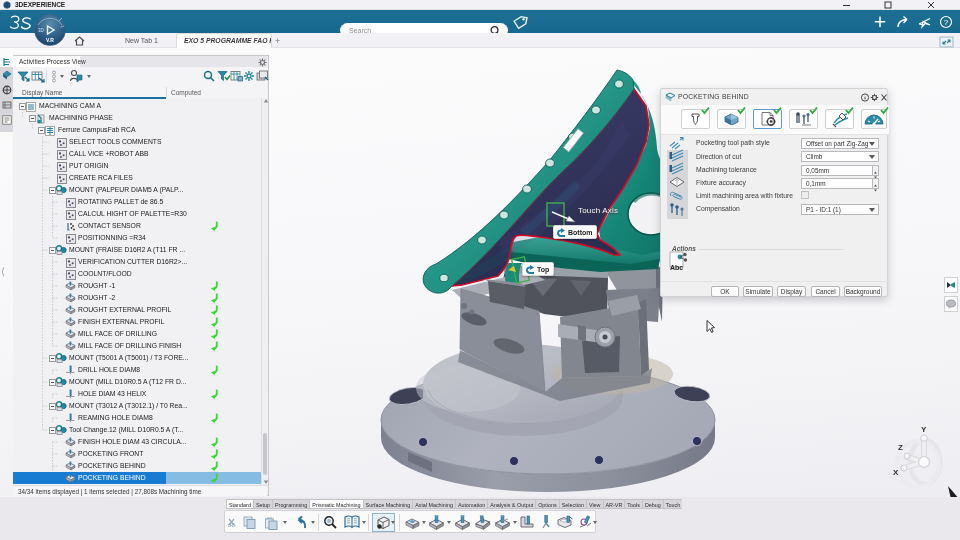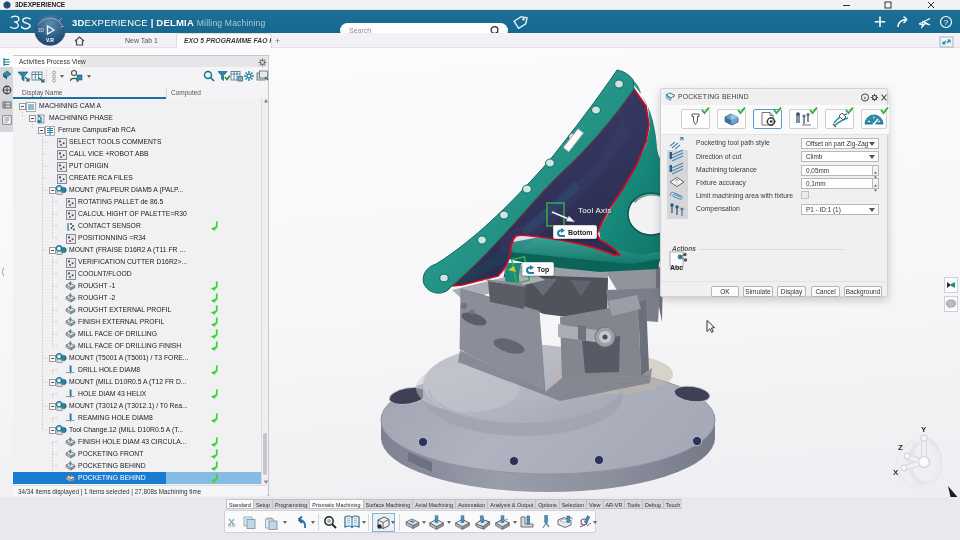--- a/index.html
+++ b/index.html
@@ -115,21 +115,20 @@
       <path d="M3,5.5 L10,5.5" stroke="#333" stroke-width="1"></path>
       <rect x="45" y="2" width="6" height="6" fill="none" stroke="#333" stroke-width="1"></rect>
       <path d="M88,2 L94,8 M94,2 L88,8" stroke="#333" stroke-width="1"></path>
     </svg>
 </div>
 <div class="abs" id="bluebar">
 <svg class="abs" style="left:8px;top:4px" width="26" height="17">
       <path d="M3,3.5 C8,1 11.5,2.5 10.8,5.8 C10.2,8.2 7,8.3 6.2,7.6 C8.7,8.4 11,10 10.2,12.4 C9.3,14.9 4.5,14.9 2,12.6" fill="none" stroke="#fff" stroke-width="1.25"></path>
       <path d="M13.5,12.2 C13.5,14.6 18,15.5 20.5,13.9 C23.9,12.2 21.5,9.9 18.4,9.1 C15.2,8.2 13.8,6.6 15.4,5 C17,3.4 21,3.6 22.6,5.2" fill="none" stroke="#fff" stroke-width="1.4"></path>
     </svg>
-<div id="brand"><b>3D</b>EXPERIENCE <b>| DELMIA</b> <span class="lt">Milling Machining</span></div>
 <div id="search">Search</div>
 <svg class="abs" style="left:489px;top:15px" width="14" height="12">
       <circle cx="5.5" cy="5" r="3.4" fill="none" stroke="#2b2b2b" stroke-width="1.3"></circle>
       <path d="M8,7.5 L11,10.5" stroke="#2b2b2b" stroke-width="1.4"></path>
     </svg>
 <svg class="abs" style="left:512px;top:4px" width="17" height="16">
       <path d="M2,8.5 L8,2.5 L14,2.5 L14,8.5 L8,14.5 Z" fill="none" stroke="#e9f1f5" stroke-width="1.4" transform="rotate(12 8 8)"></path>
       <circle cx="11.5" cy="5.2" r="1.2" fill="#e9f1f5"></circle>
     </svg>
 <svg class="abs" style="left:874px;top:5px" width="80" height="14">
@@ -326,21 +325,21 @@
 <circle cx="924" cy="462" r="5.5" fill="#fcfcfd" stroke="#d8d8dc" stroke-width="1.5"></circle>
 </g>
 <text x="921" y="432" font-size="8" font-weight="bold" fill="#2e2e2e" font-family="Liberation Sans">Y</text>
 <text x="898" y="450" font-size="8" font-weight="bold" fill="#2e2e2e" font-family="Liberation Sans">Z</text>
 <text x="893" y="475" font-size="8" font-weight="bold" fill="#2e2e2e" font-family="Liberation Sans">X</text>
 <path d="M960,500 L948,486 L951,499 Z" fill="#1c1c1c"></path>
 
 <path d="M707,320.5 L707,331.5 L709.8,328.8 L711.6,332.4 L713.2,331.6 L711.4,328 L714.5,327.6 Z" fill="#fdfdfd" stroke="#1a1a1a" stroke-width="0.9"></path>
 </svg>
 
-<div class="abs" style="left:578px;top:206px;font-size:8px;color:#f2f2f6;text-shadow:0 0 2px #42424a,0 1px 2px #42424a;letter-spacing:.2px">Tool Axis</div>
+<div class="abs" style="left:578px;top:206px;font-size:8px;color:#f2f2f6;text-shadow:0 0 2px #42424a,0 1px 2px #42424a;letter-spacing:.2px">Touch Axis</div>
 <div class="abs" style="left:553px;top:225px;width:44px;height:14px;background:#fdfdfd;border:1px solid #d8d8dc;border-radius:2px;box-shadow:0 1px 2px rgba(0,0,0,.25)">
 <svg class="abs" style="left:2px;top:2px" width="10" height="10">
       <path d="M1,5 C1,2.5 3,1.5 5,1.5 L5,0 L9,2.5 L5,5 L5,3.5 C3.8,3.5 3,4 3,5 C3,6.5 4.5,7 5.5,7 L9,7 L9,9 L5,9 C2.5,9 1,7.5 1,5 Z" fill="#1d7fa6"></path>
     </svg>
 <span style="position:absolute;left:14px;top:2.5px;font-size:7px;font-weight:bold;color:#222">Bottom</span>
   </div>
 <div class="abs" style="left:522px;top:262px;width:32px;height:14px;background:#fdfdfd;border:1px solid #d8d8dc;border-radius:2px;box-shadow:0 1px 2px rgba(0,0,0,.25)">
 <svg class="abs" style="left:2px;top:2px" width="10" height="10">
       <path d="M1,5 C1,2.5 3,1.5 5,1.5 L5,0 L9,2.5 L5,5 L5,3.5 C3.8,3.5 3,4 3,5 C3,6.5 4.5,7 5.5,7 L9,7 L9,9 L5,9 C2.5,9 1,7.5 1,5 Z" fill="#1d7fa6"></path>
     </svg>

